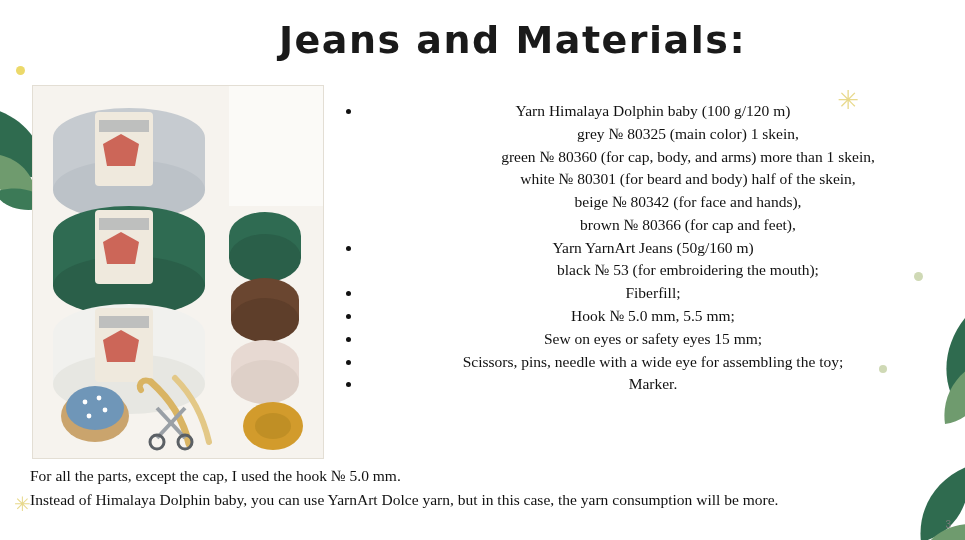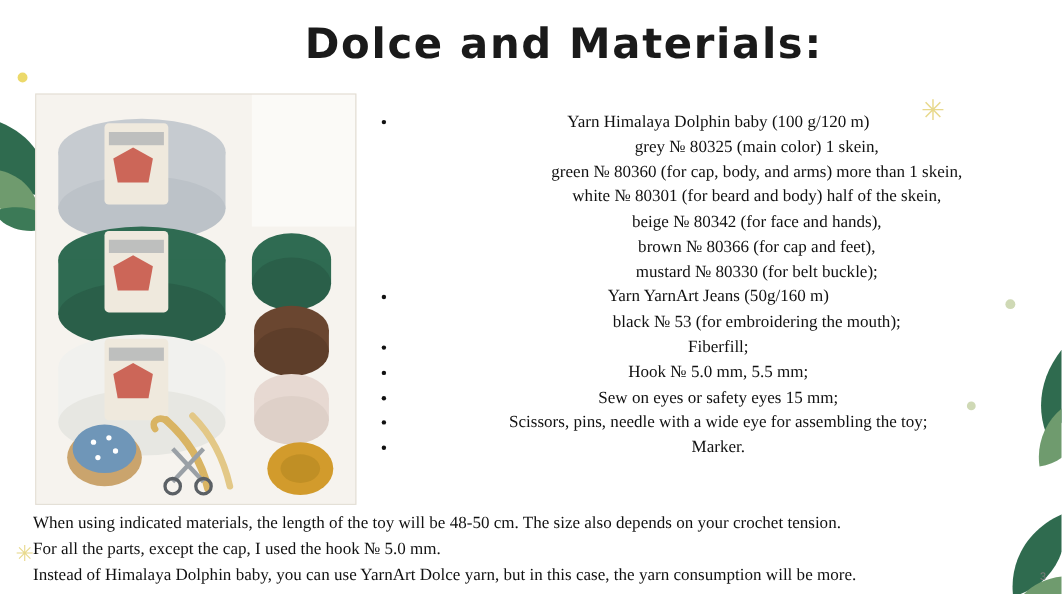--- a/index.html
+++ b/index.html
@@ -127,21 +127,21 @@
   </svg>
 </div>
 
 <span class="dot dot-y1"></span>
 <span class="dot dot-y2"></span>
 <span class="dot dot-g1"></span>
 <span class="dot dot-g2"></span>
 <span class="sparkle sparkle-1">✳</span>
 <span class="sparkle sparkle-2">✳</span>
 
-<div class="title">Dolce and Materials:</div>
+<div class="title">Jeans and Materials:</div>
 
 <div class="photo">
   <svg width="290" height="372" viewBox="0 0 290 372">
     <rect x="0" y="0" width="290" height="372" fill="#f6f3ee"></rect>
     <rect x="196" y="0" width="94" height="120" fill="#fbfaf7"></rect>
 
     <ellipse cx="96" cy="52" rx="76" ry="30" fill="#c6cbd0"></ellipse>
     <rect x="20" y="52" width="152" height="52" fill="#c6cbd0"></rect>
     <ellipse cx="96" cy="104" rx="76" ry="30" fill="#bcc2c8"></ellipse>
     <rect x="62" y="26" width="58" height="74" rx="4" fill="#efe9dd"></rect>
@@ -207,21 +207,20 @@
   <ul class="materials">
 
     <li>
       <span>Yarn Himalaya Dolphin baby (100 g/120 m)</span>
       <div class="sub">
         <div>grey № 80325 (main color) 1 skein,</div>
         <div>green № 80360 (for cap, body, and arms) more than 1 skein,</div>
         <div>white № 80301 (for beard and body) half of the skein,</div>
         <div>beige № 80342 (for face and hands),</div>
         <div>brown № 80366 (for cap and feet),</div>
-        <div>mustard № 80330 (for belt buckle);</div>
       </div>
     </li>
 
     <li>
       <span>Yarn YarnArt Jeans (50g/160 m)</span>
       <div class="sub">
         <div>black № 53 (for embroidering the mouth);</div>
       </div>
     </li>
 
@@ -237,18 +236,17 @@
     <li>
       <span>Scissors, pins, needle with a wide eye for assembling the toy;</span>
     </li>
     <li>
       <span>Marker.</span>
     </li>
   </ul>
 </div>
 
 <div class="footer">
-  <p>When using indicated materials, the length of the toy will be 48-50 cm. The size also depends on your crochet tension.</p>
   <p>For all the parts, except the cap, I used the hook № 5.0 mm.</p>
   <p>Instead of Himalaya Dolphin baby, you can use YarnArt Dolce yarn, but in this case, the yarn consumption will be more.</p>
 </div>
 
 <div class="page-num">3</div>
 
 </body></html>

